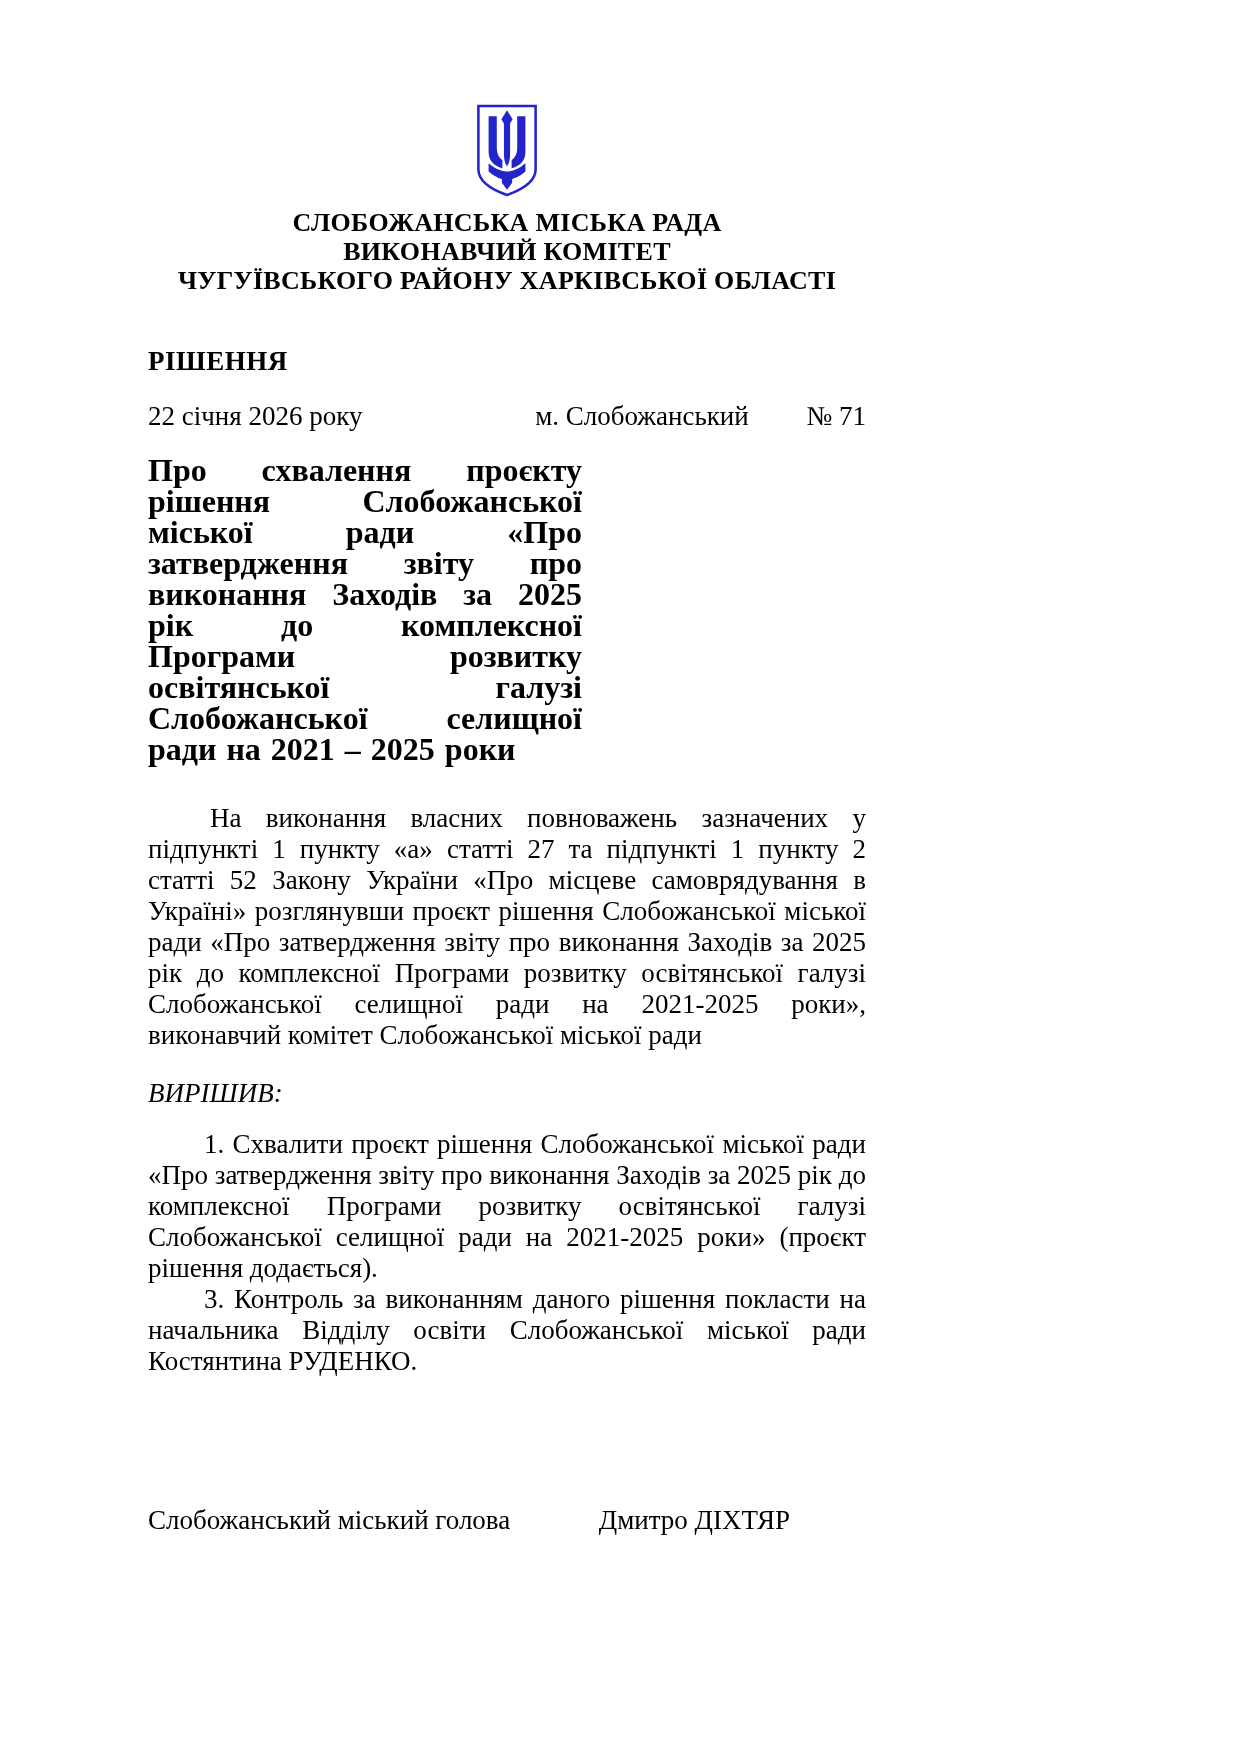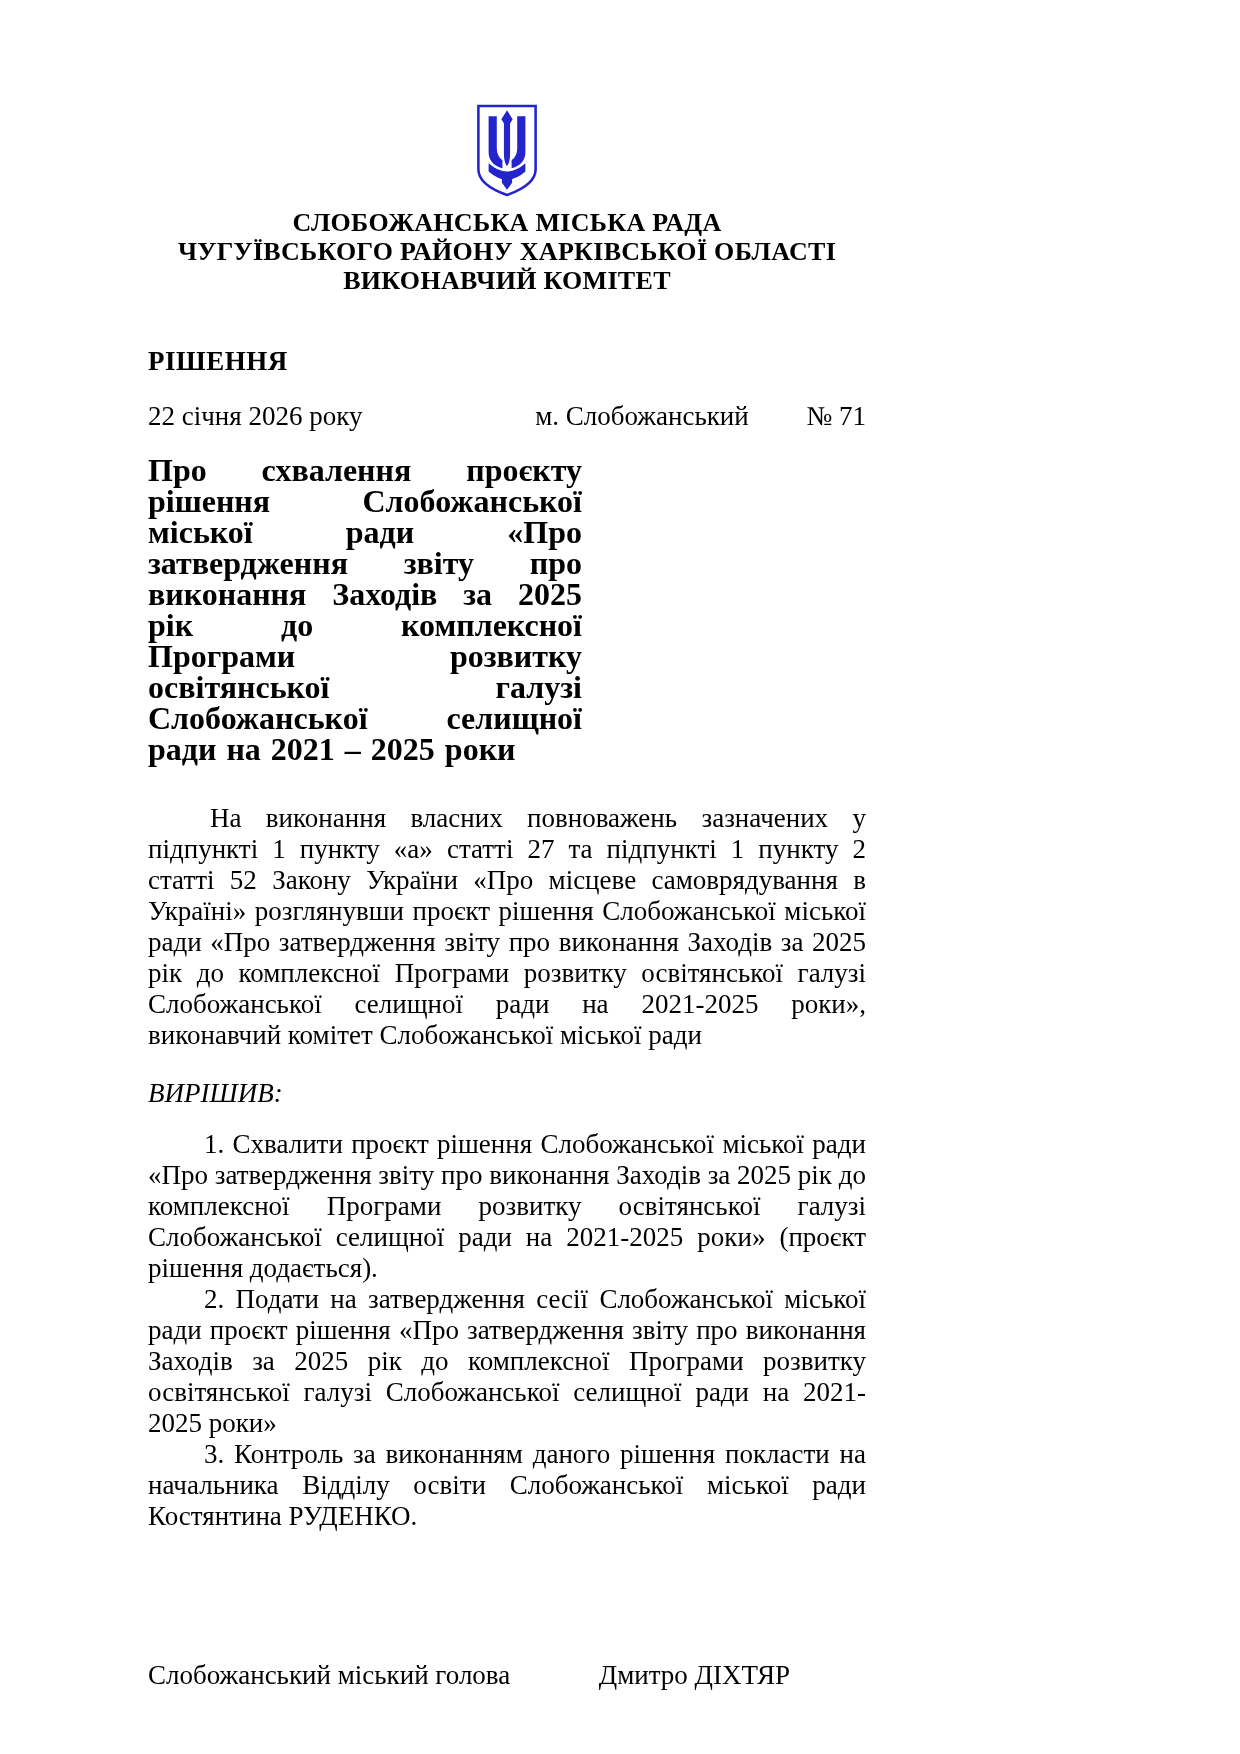--- a/index.html
+++ b/index.html
@@ -111,41 +111,40 @@
       <path d="M31 6 L36.5 15 L34 19 L34 49 Q34 57 31 61 Q28 57 28 49 L28 19 L25.5 15 Z" fill="var(--emblem-blue, #2424cd)"></path>
       <path d="M13 12 H21 V43 Q21 51 26.5 55 L26.5 63 Q13 59 13 47 Z" fill="var(--emblem-blue, #2424cd)"></path>
       <path d="M49 12 H41 V43 Q41 51 35.5 55 L35.5 63 Q49 59 49 47 Z" fill="var(--emblem-blue, #2424cd)"></path>
       <path d="M13 58 Q31 74 49 58 L49 66 Q31 82 13 66 Z" fill="var(--emblem-blue, #2424cd)"></path>
       <path d="M26 69 H36 V77 L31 84 L26 77 Z" fill="var(--emblem-blue, #2424cd)"></path>
     </svg>
   </div>
 
   <div class="org-header">
     <div>СЛОБОЖАНСЬКА МІСЬКА РАДА</div>
+    <div>ВИКОНАВЧИЙ КОМІТЕТ</div>
     <div>ЧУГУЇВСЬКОГО РАЙОНУ ХАРКІВСЬКОЇ  ОБЛАСТІ</div>
-    <div>ВИКОНАВЧИЙ КОМІТЕТ</div>
   </div>
 
   <div class="doc-type">РІШЕННЯ</div>
 
   <div class="meta-row">
     <span class="meta-date">22  січня 2026 року</span>
     <span class="meta-place">м.  Слобожанський</span>
     <span class="meta-number">№ 71</span>
   </div>
 
   <div class="doc-title">Про схвалення проєкту рішення Слобожанської міської ради «Про затвердження звіту про виконання Заходів за 2025 рік до комплексної Програми розвитку освітянської галузі Слобожанської селищної ради на 2021 – 2025 роки</div>
 
   <p class="preamble">На виконання власних повноважень зазначених у підпункті 1 пункту «а» статті 27 та підпункті 1 пункту 2 статті 52 Закону України «Про місцеве самоврядування в Україні» розглянувши проєкт рішення Слобожанської міської ради «Про затвердження звіту про виконання Заходів за 2025 рік до комплексної Програми розвитку освітянської галузі Слобожанської селищної ради на 2021-2025 роки», виконавчий комітет Слобожанської міської ради</p>
 
   <div class="resolution-word">ВИРІШИВ:</div>
 
   <div class="items">
     <p>1. Схвалити проєкт рішення  Слобожанської міської ради «Про затвердження звіту про виконання Заходів за 2025 рік до комплексної Програми розвитку освітянської галузі Слобожанської селищної ради на 2021-2025 роки» (проєкт рішення додається).</p>
-    <p>2.  Подати на затвердження сесії Слобожанської міської ради проєкт рішення «Про затвердження звіту про виконання Заходів за 2025 рік до комплексної Програми розвитку освітянської галузі Слобожанської селищної ради на 2021-2025 роки»</p>
     <p>3. Контроль за виконанням даного рішення покласти на начальника Відділу освіти Слобожанської міської ради Костянтина РУДЕНКО.</p>
   </div>
 
   <div class="signature-row">
     <span>Слобожанський міський голова</span>
     <span class="signature-name">Дмитро ДІХТЯР</span>
   </div>
 
 </div>
 

